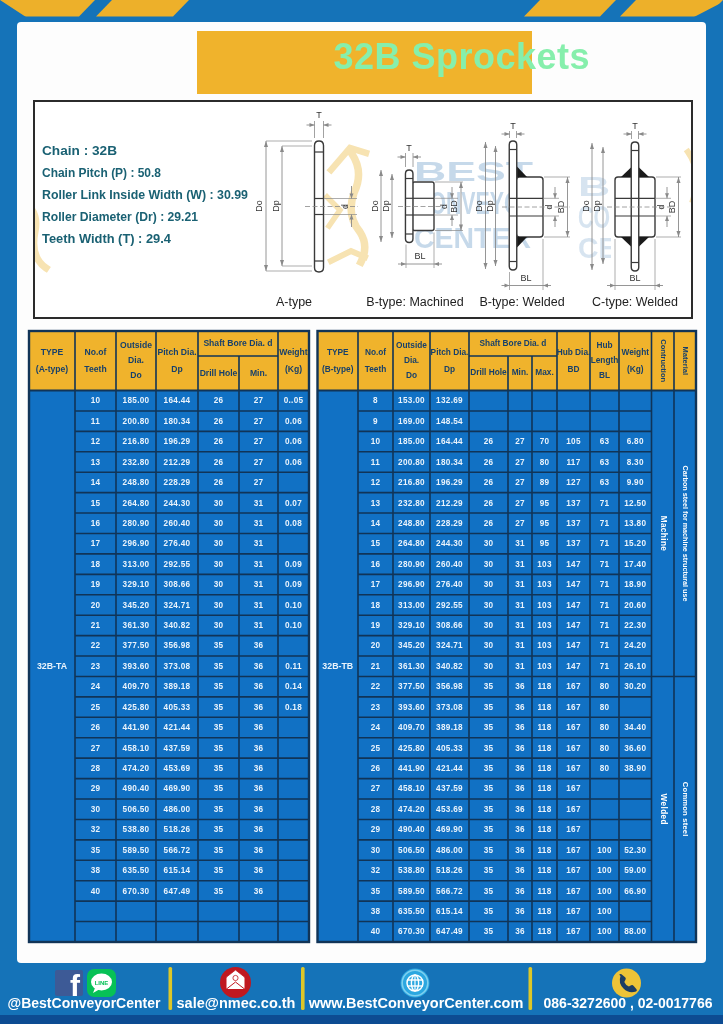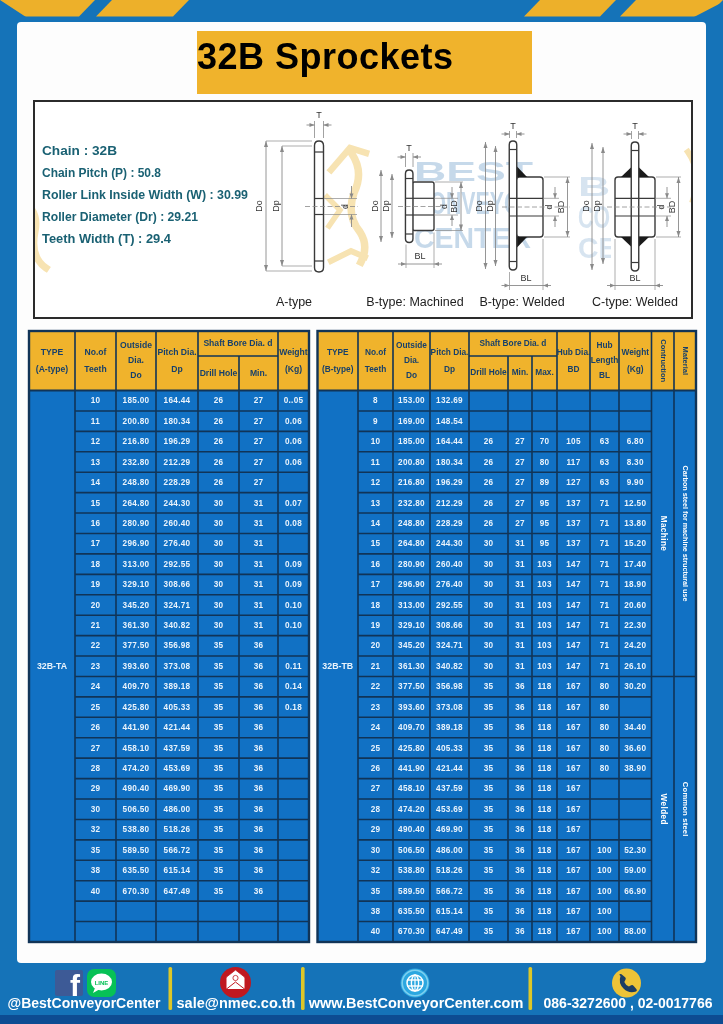--- a/index.html
+++ b/index.html
@@ -20,21 +20,21 @@
 <polygon points="636,0 723,0 707,16.5 620,16.5" fill="#edb02a"></polygon>
 
 <polygon points="0,0 26,17 0,17" fill="#1573b8"></polygon>
 <polygon points="723,2 694,17 723,17" fill="#1573b8"></polygon>
 </svg>
 
 <div class="abs" style="left:17px;top:22px;width:689px;height:941px;background:#fdfdfd;border-radius:4px;"></div>
 
 <div class="abs" style="left:197px;top:31px;width:335px;height:63px;background:#f0b32c;"></div>
 
-<div class="abs" style="left:197px;top:36px;width:393px;text-align:left;font-size:36px;font-weight:bold;color:#000000;letter-spacing:0.5px;">32B Sprockets</div>
+<div class="abs" style="left:197px;top:36px;width:393px;text-align:right;font-size:36px;font-weight:bold;color:#86efac;letter-spacing:0.5px;">32B Sprockets</div>
 
 <svg class="abs" style="left:33px;top:100px" width="660" height="219" viewBox="33 100 660 219">
 <rect x="34" y="101" width="658" height="217" fill="#fff" stroke="#2b2b2b" stroke-width="2"></rect>
 
 <defs>
       <clipPath id="boxclip">
         <rect x="35" y="102" width="656" height="215"></rect>
       </clipPath>
       <clipPath id="wm2clip">
         <rect x="575" y="140" width="36" height="125"></rect>

